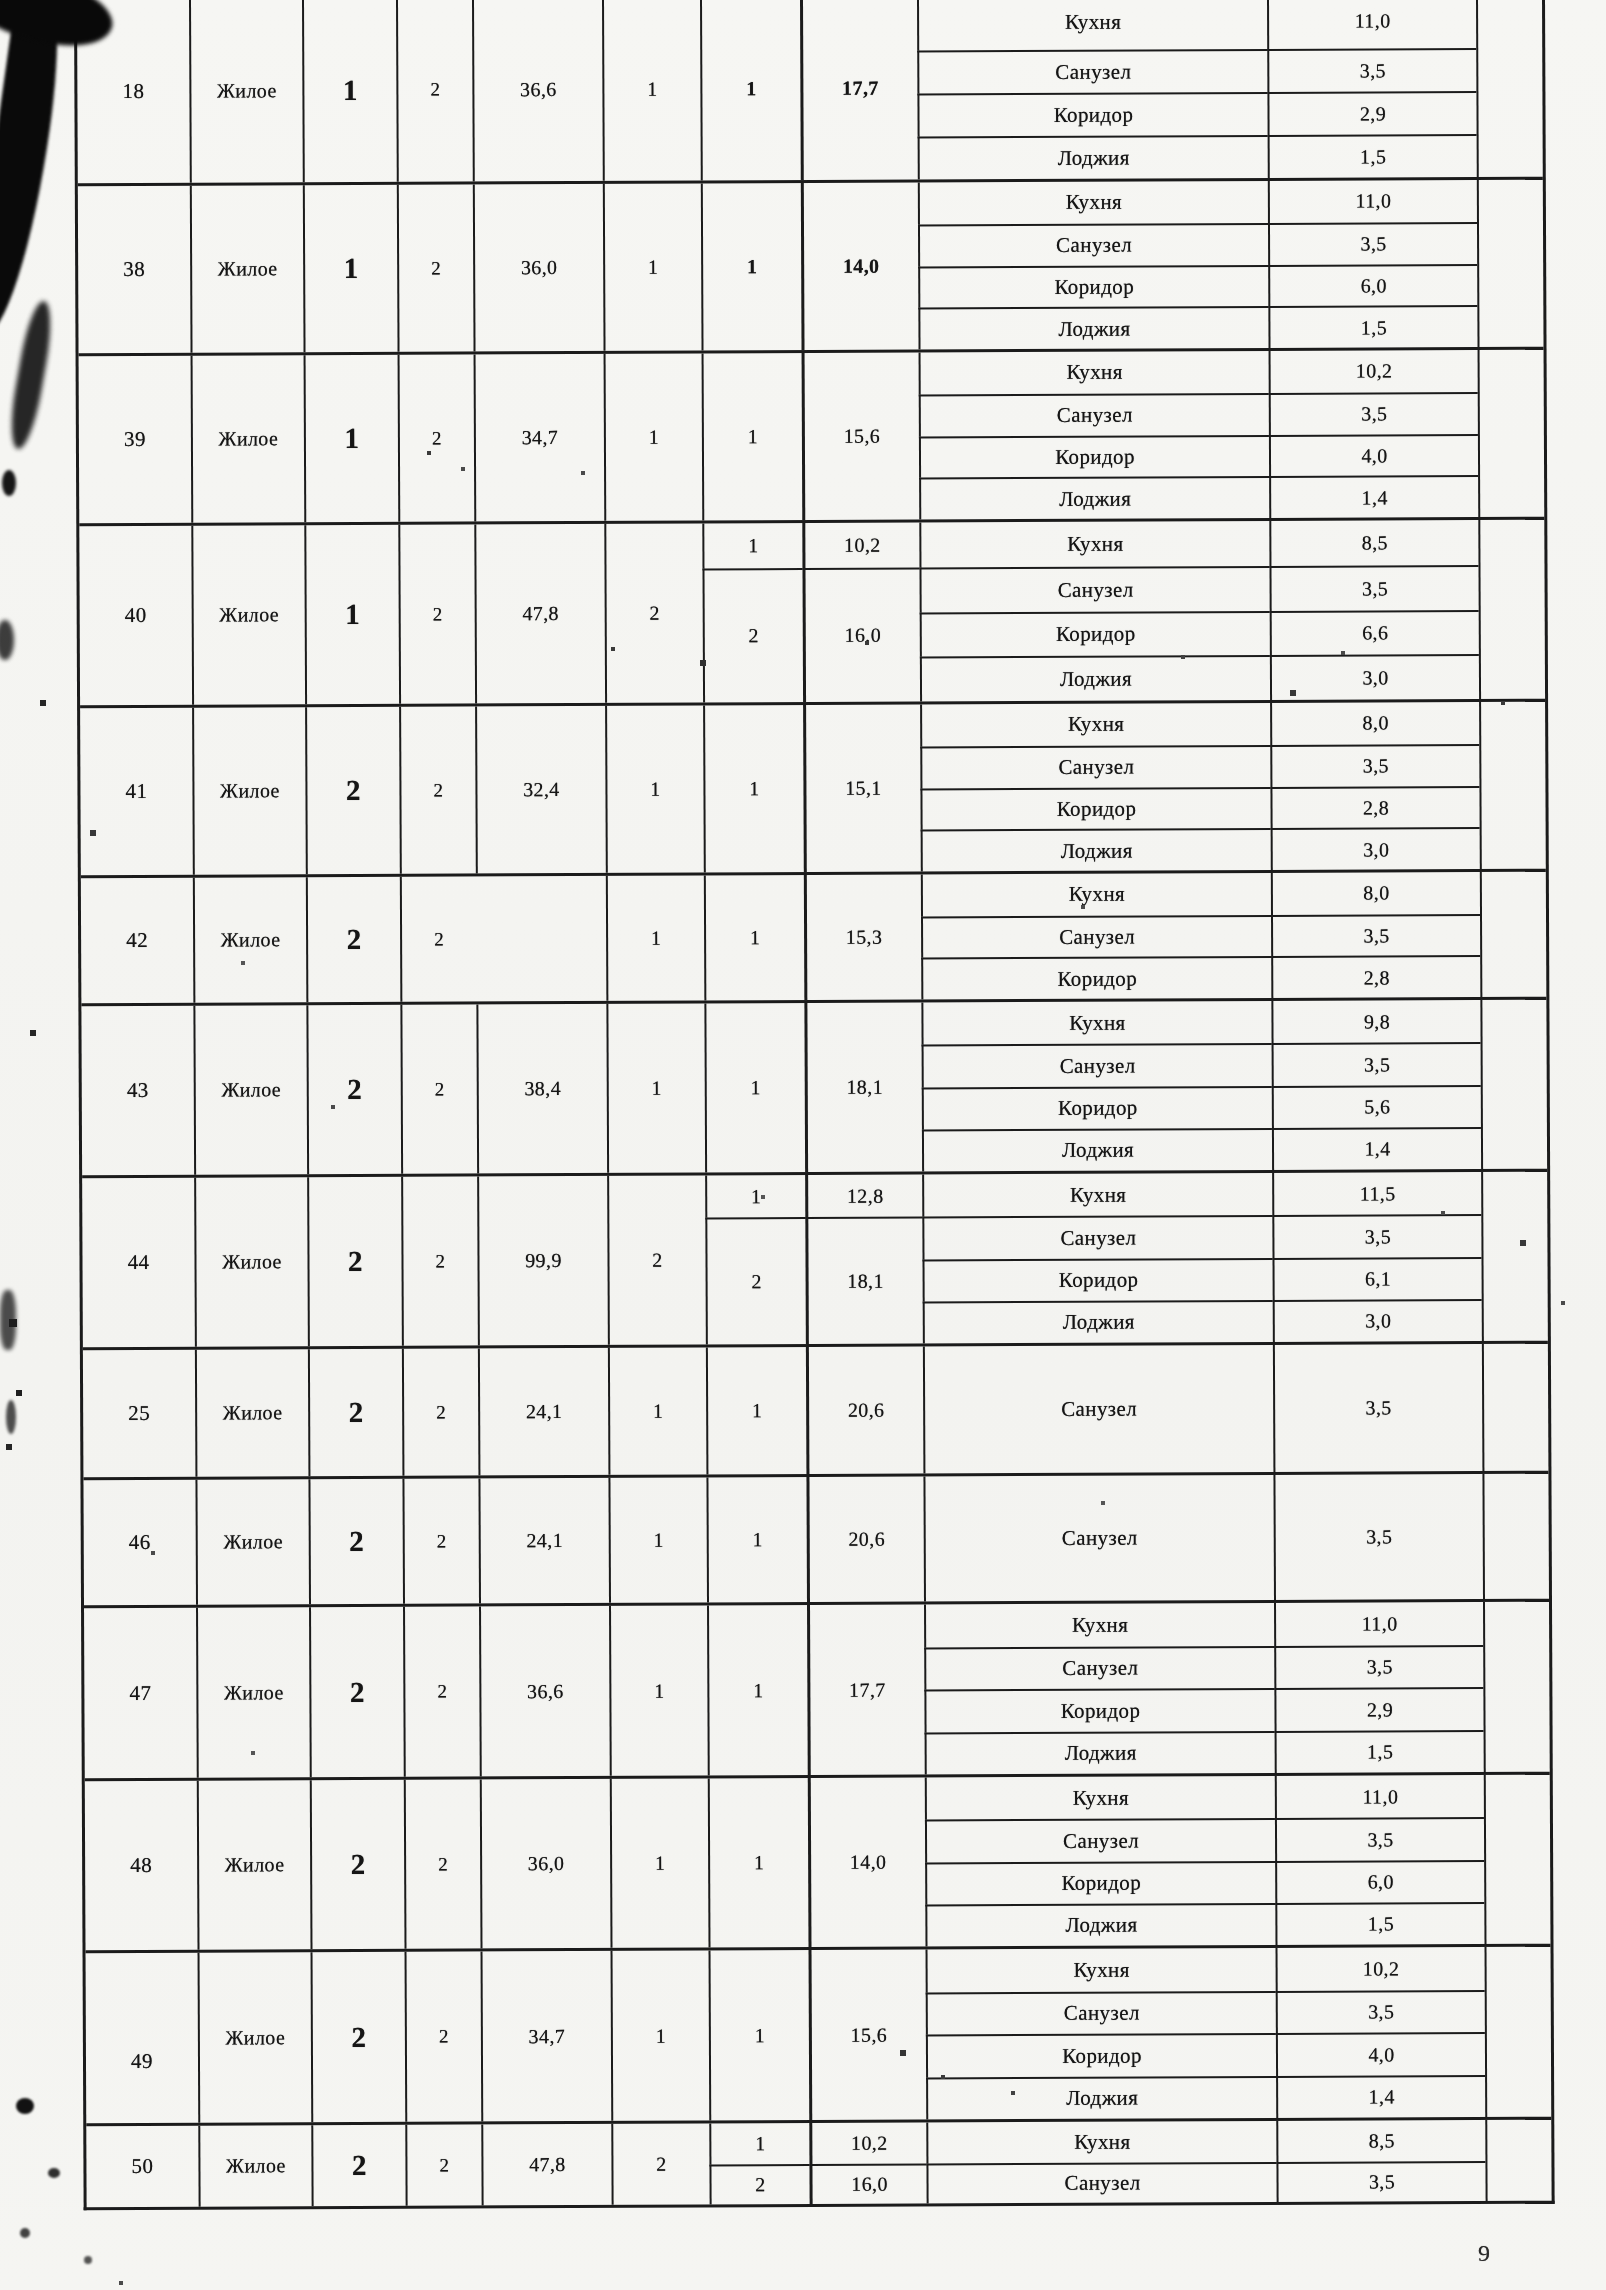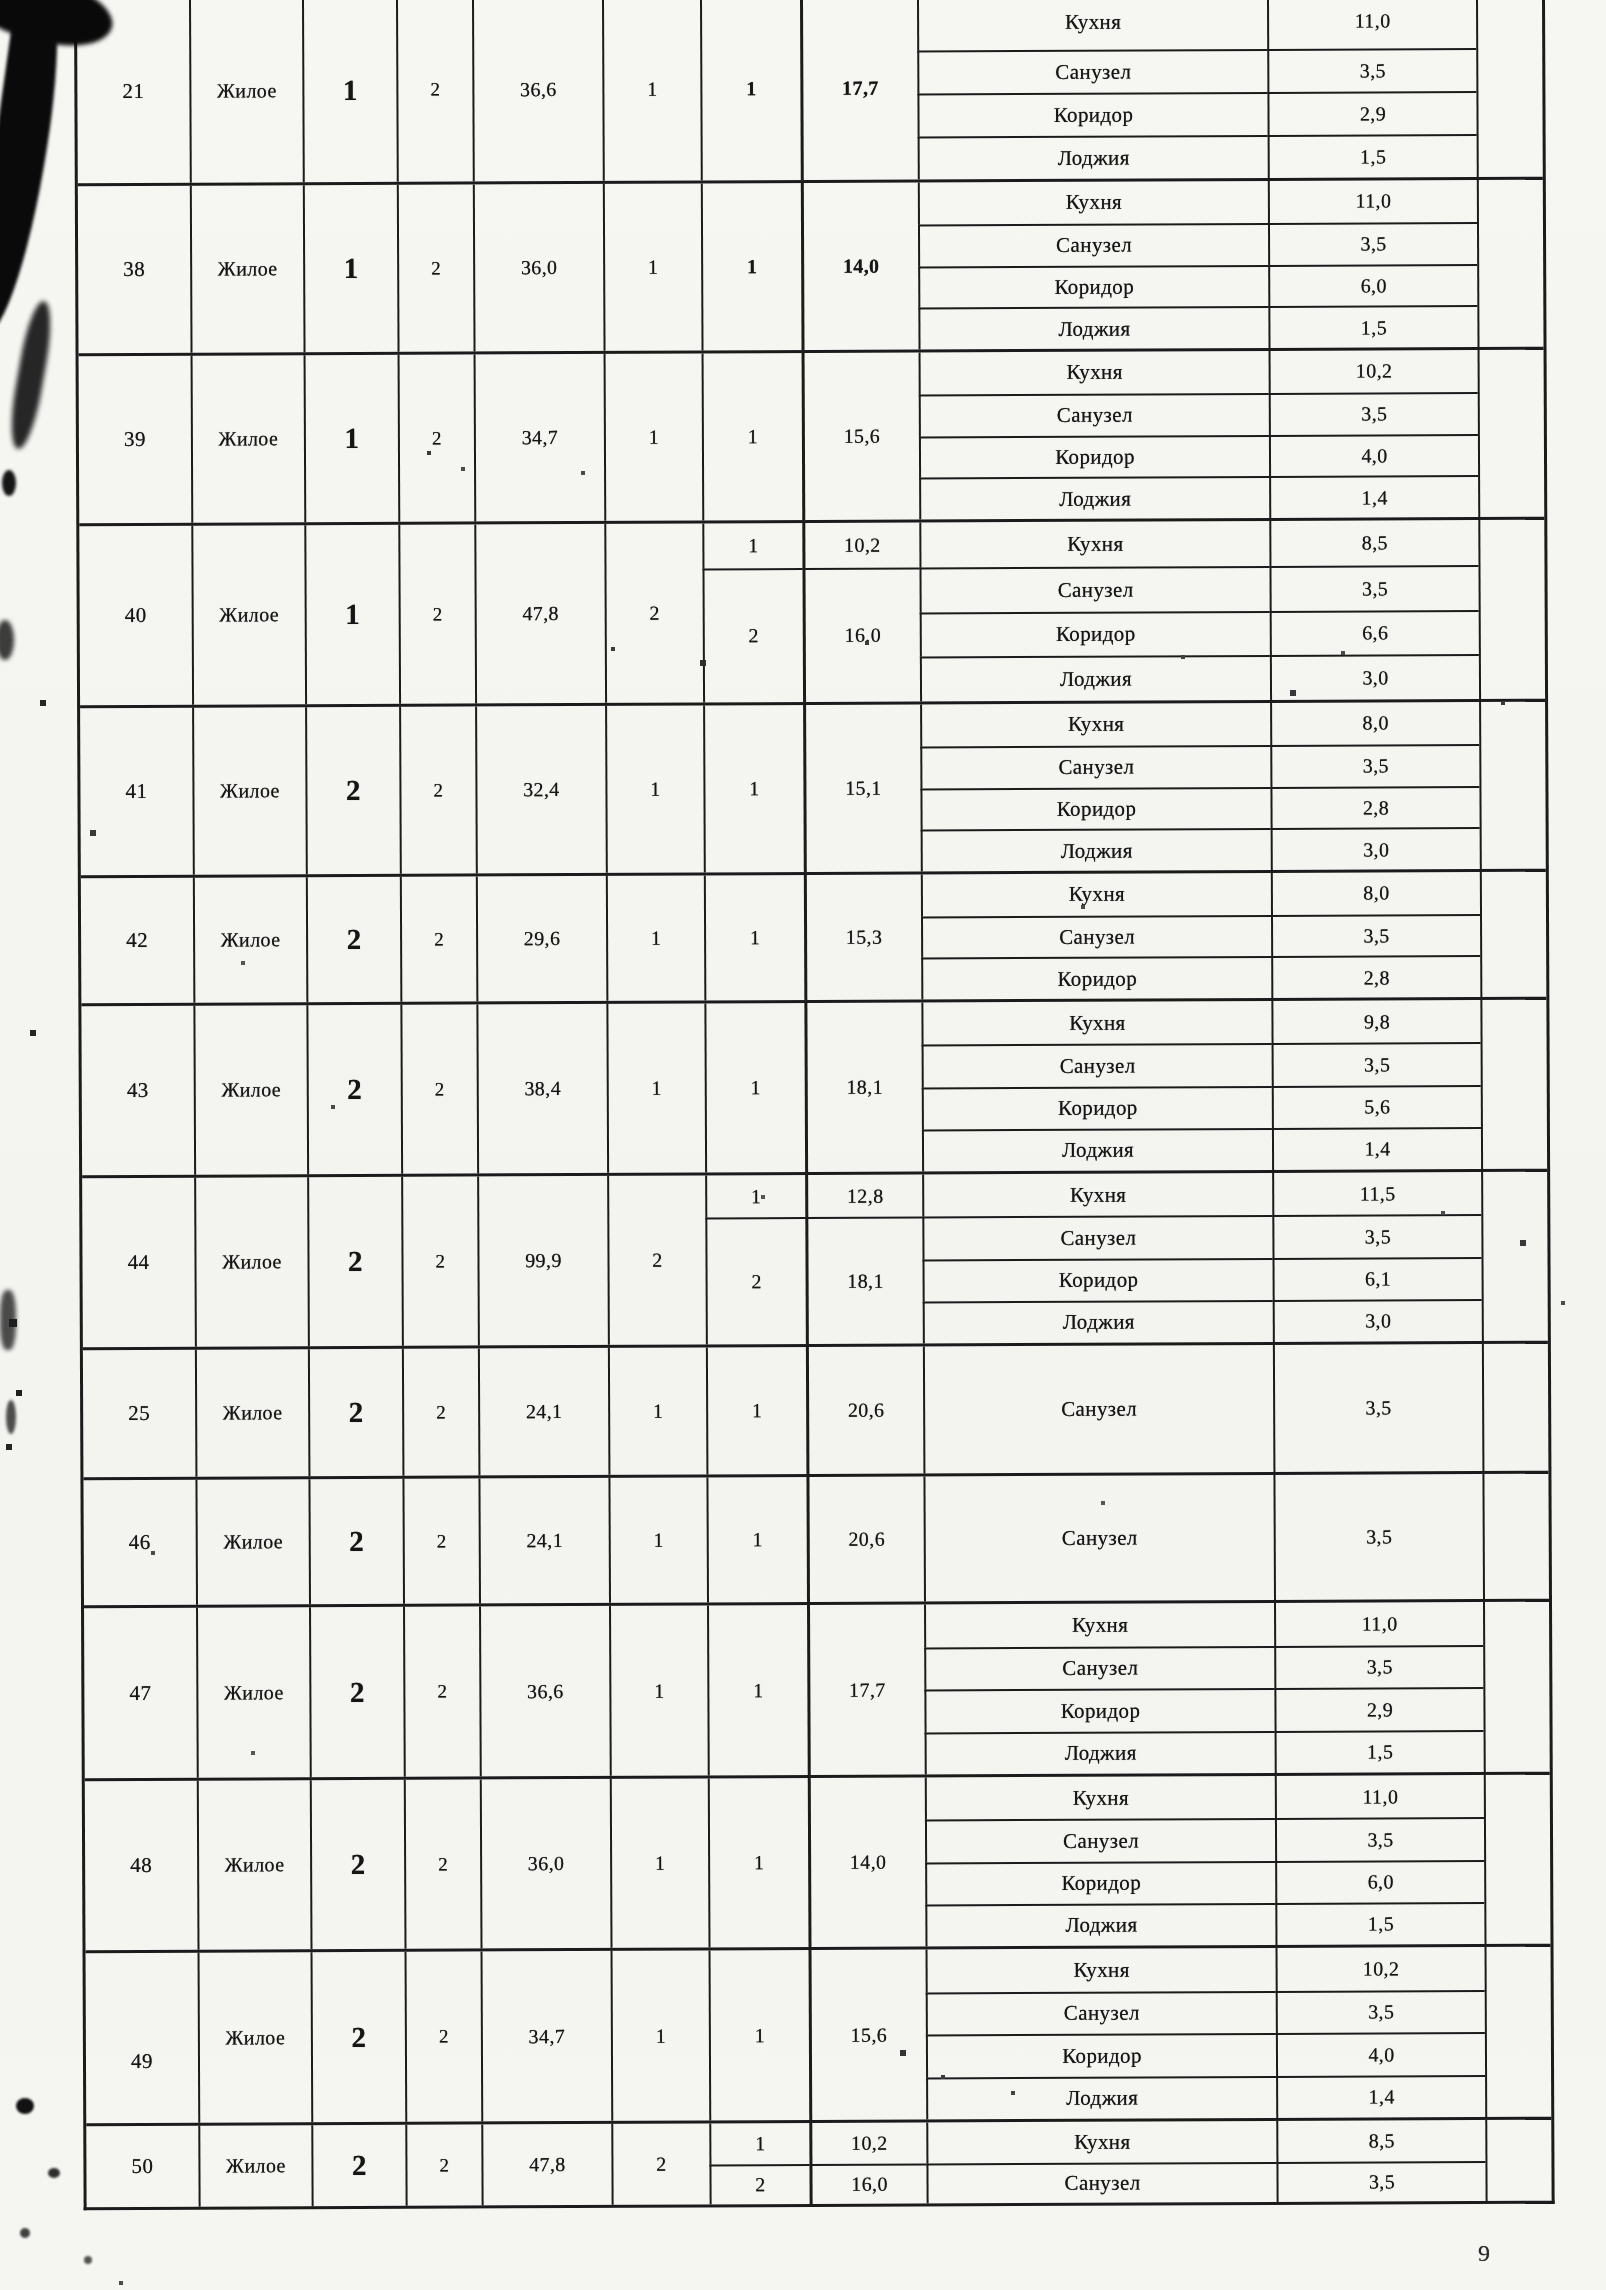--- a/index.html
+++ b/index.html
@@ -82,21 +82,21 @@
     1442px 1212px 0 1px #4a4a4a, 252px 1752px 0 1px #555, 1102px 1502px 0 1px #555;}
 </style>
 </head>
 <body>
 
 <div class="page">
 
   <div class="scan">
     <div class="apt-table">
         <div class="apt-row" data-row="37" style="height: 183px; grid-template-rows: 1.25fr 1fr 1fr 1fr;">
-          <div class="cell c1" style="grid-area: 1 / 1 / -1;">21</div>
+          <div class="cell c1" style="grid-area: 1 / 1 / -1;">18</div>
           <div class="cell c2" style="grid-area: 1 / 2 / -1;">Жилое</div>
           <div class="cell c3" style="grid-area: 1 / 3 / -1;">1</div>
           <div class="cell c4" style="grid-area: 1 / 4 / -1;">2</div>
           <div class="cell c5" style="grid-area: 1 / 5 / -1;">36,6</div>
           <div class="cell c6" style="grid-area: 1 / 6 / -1;">1</div>
           <div class="cell c7" style="grid-area: 1 / 7 / -1;">1</div>
           <div class="cell c8" style="grid-area: 1 / 8 / -1;">17,7</div>
           <div class="cell c9" style="grid-area: 1 / 9 / 2;">Кухня</div>
           <div class="cell c10" style="grid-area: 1 / 10 / 2;">11,0</div>
           <div class="cell c9 div" style="grid-area: 2 / 9 / 3;">Санузел</div>
@@ -183,21 +183,20 @@
           <div class="cell c10 div" style="grid-area: 3 / 10 / 4;">2,8</div>
           <div class="cell c9 div" style="grid-area: 4 / 9 / 5;">Лоджия</div>
           <div class="cell c10 div" style="grid-area: 4 / 10 / 5;">3,0</div>
           <div class="cell c11" style="grid-area: 1 / 11 / -1;"></div>
         </div>
         <div class="apt-row" data-row="42" style="height: 128px; grid-template-rows: repeat(3, 1fr);">
           <div class="cell c1" style="grid-area: 1 / 1 / -1;">42</div>
           <div class="cell c2" style="grid-area: 1 / 2 / -1;">Жилое</div>
           <div class="cell c3" style="grid-area: 1 / 3 / -1;">2</div>
           <div class="cell c4" style="grid-area: 1 / 4 / -1;">2</div>
-          <div class="cell c5" style="grid-area: 1 / 5 / -1;">29,6</div>
           <div class="cell c6" style="grid-area: 1 / 6 / -1;">1</div>
           <div class="cell c7" style="grid-area: 1 / 7 / -1;">1</div>
           <div class="cell c8" style="grid-area: 1 / 8 / -1;">15,3</div>
           <div class="cell c9" style="grid-area: 1 / 9 / 2;">Кухня</div>
           <div class="cell c10" style="grid-area: 1 / 10 / 2;">8,0</div>
           <div class="cell c9 div" style="grid-area: 2 / 9 / 3;">Санузел</div>
           <div class="cell c10 div" style="grid-area: 2 / 10 / 3;">3,5</div>
           <div class="cell c9 div" style="grid-area: 3 / 9 / 4;">Коридор</div>
           <div class="cell c10 div" style="grid-area: 3 / 10 / 4;">2,8</div>
           <div class="cell c11" style="grid-area: 1 / 11 / -1;"></div>

